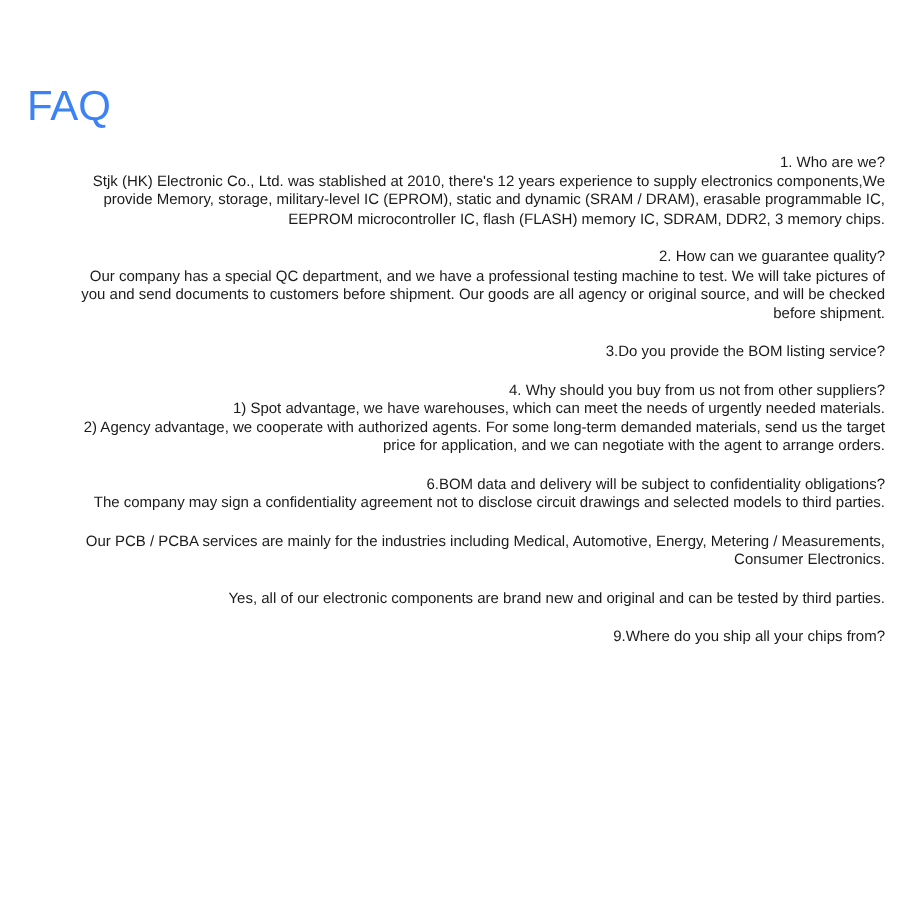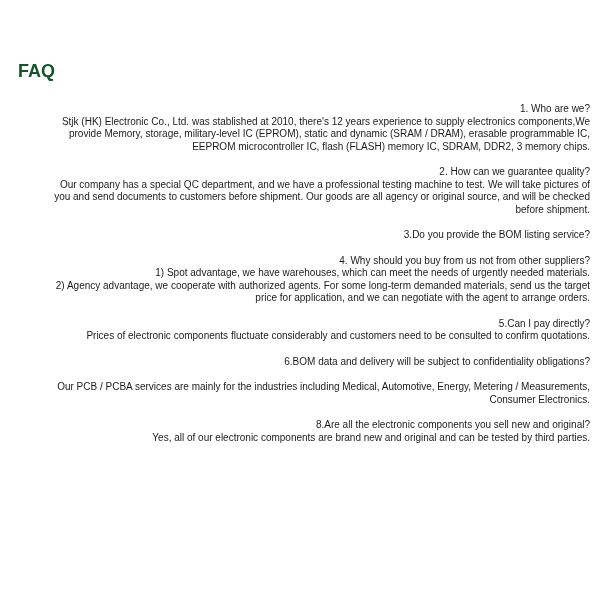--- a/index.html
+++ b/index.html
@@ -12,25 +12,25 @@
     font-family: "Liberation Sans", sans-serif;
     color: #1b1b1b;
   }
   .page {
     box-sizing: border-box;
     width: 600px;
     height: 600px;
     padding: 58px 10px 0 18px;
   }
   .page-title {
-    font-size: 18px;
+    font-size: 28px;
     line-height: 26px;
-    font-weight: 700;
+    font-weight: 400;
     margin: 0 0 19px 0;
-    color: #14532d;
+    color: #3b82f6;
   }
   .faq-section {
     margin: 0 0 13px 0;
   }
   .faq-q, .faq-a {
     font-size: 10px;
     line-height: 12.5px;
     white-space: pre;
     color: #1b1b1b;
     text-align: right;
@@ -60,34 +60,31 @@
     <div class="faq-q">3.Do you provide the BOM listing service?</div>
   </section>
 
   <section class="faq-section">
     <div class="faq-q">4. Why should you buy from us not from other suppliers?</div>
     <div class="faq-a">1) Spot advantage, we have warehouses, which can meet the needs of urgently needed materials.
 2) Agency advantage, we cooperate with authorized agents. For some long-term demanded materials, send us the target
 price for application, and we can negotiate with the agent to arrange orders.</div>
   </section>
 
-  <section class="faq-section">
-    <div class="faq-q">5.Can I pay directly?</div>
-    <div class="faq-a">Prices of electronic components fluctuate considerably and customers need to be consulted to confirm quotations.</div>
-  </section>
 
   <section class="faq-section">
     <div class="faq-q">6.BOM data and delivery will be subject to confidentiality obligations?</div>
+    <div class="faq-a">The company may sign a confidentiality agreement not to disclose circuit drawings and selected models to third parties.</div>
   </section>
 
   <section class="faq-section">
     <div class="faq-a">Our PCB / PCBA services are mainly for the industries including Medical, Automotive, Energy, Metering / Measurements,
 Consumer Electronics.</div>
   </section>
 
   <section class="faq-section">
-    <div class="faq-q">8.Are all the electronic components you sell new and original?</div>
     <div class="faq-a">Yes, all of our electronic components are brand new and original and can be tested by third parties.</div>
   </section>
 
   <section class="faq-section">
+    <div class="faq-q">9.Where do you ship all your chips from?</div>
   </section>
 </div>
 
 </body></html>

